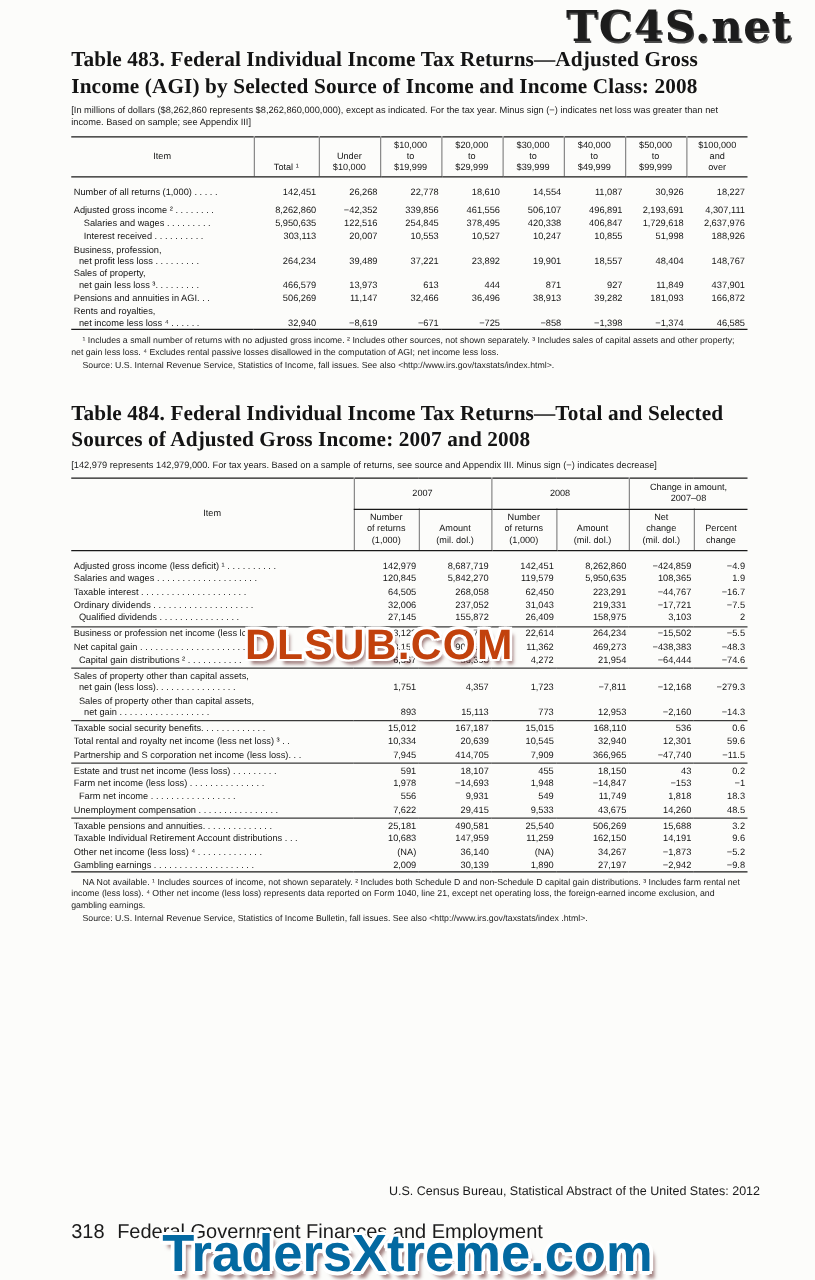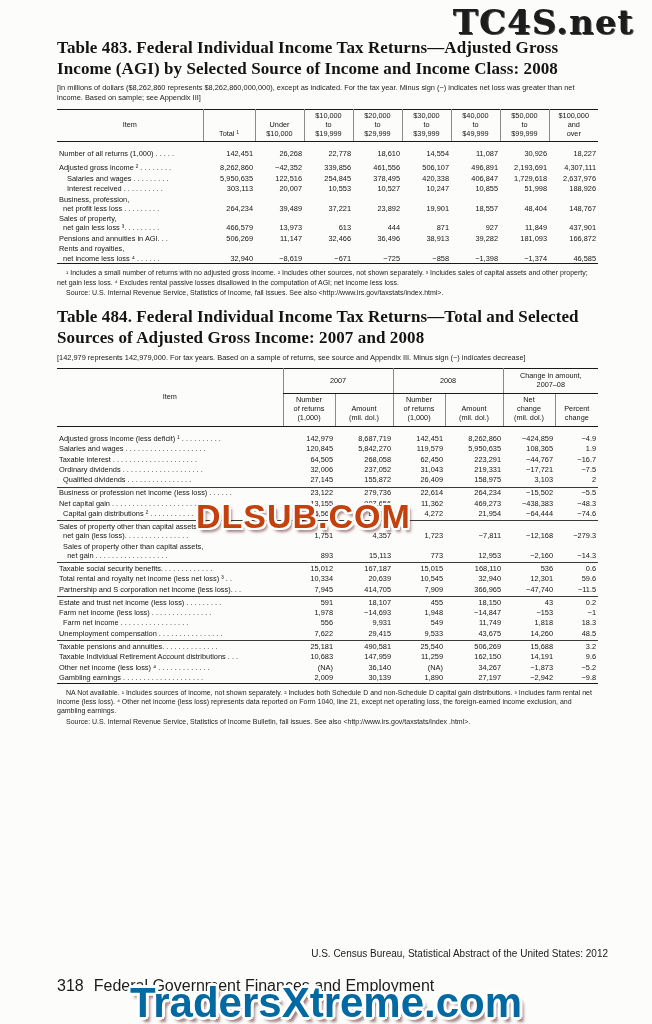--- a/index.html
+++ b/index.html
@@ -8,21 +8,21 @@
   .page { position:absolute; inset:0; background:#fcfcfa; overflow:hidden; padding:38px 54px 0 57px; }
 
   
   .wm-top { position:absolute; top:2px; right:18px; font-family:"DejaVu Serif",serif; font-weight:bold; font-size:34px; color:#1c1c1c; letter-spacing:1px; text-shadow:1px 1px 0 #4a4a4a; z-index:30; }
   .wm-mid { position:absolute; top:497px; left:196px; font-family:"Liberation Sans",sans-serif; font-weight:bold; font-size:34px; color:#c2410c; letter-spacing:1px; z-index:30;
     text-shadow:-2px -2px 0 #fff,2px -2px 0 #fff,-2px 2px 0 #fff,2px 2px 0 #fff,-2px 0 0 #fff,2px 0 0 #fff,0 -2px 0 #fff,0 2px 0 #fff,3px 4px 3px rgba(70,0,0,.5); }
   .wm-bottom { position:absolute; top:982px; left:50%; transform:translateX(-50%); font-family:"Liberation Sans",sans-serif; font-weight:bold; font-size:42px; line-height:1; color:#0369a1; white-space:nowrap; z-index:30;
     text-shadow:-2px -2px 0 #fff,2px -2px 0 #fff,-2px 2px 0 #fff,2px 2px 0 #fff,-3px 0 0 #fff,3px 0 0 #fff,0 -3px 0 #fff,0 3px 0 #fff,4px 5px 3px rgba(70,0,0,.5);text-align:right; }
 
   .tbl-title { font-family:"Liberation Serif",serif; font-weight:bold; font-size:17px; line-height:1.22; margin-bottom:4px; letter-spacing:.1px; }
-  .tbl-title.second { margin-top:10px; }
+  .tbl-title.second { margin-top:24px; }
   .tbl-note { font-size:7.4px; line-height:1.3; margin-bottom:6px; color:#1b1b1b; }
 
   table { table-layout:fixed; width:541px; border-collapse:collapse; }
   .t483 { border-top:1.5px solid #1a1a1a; border-bottom:1px solid #1a1a1a; }
   .t484 { border-top:1.5px solid #1a1a1a; border-bottom:1px solid #1a1a1a; }
   thead th { font-weight:normal; font-size:7.3px; line-height:1.22; white-space:pre-line; vertical-align:bottom; text-align:center; padding:2px 2px 3px 2px; border-bottom:1px solid #1a1a1a; border-left:1px solid #8a8a8a; }
   thead th.item-h { border-left:none; vertical-align:middle; }
   .t484 thead tr.yr th { vertical-align:middle; padding:3px 2px; }
   tbody td { font-size:7.4px; line-height:1.25; vertical-align:bottom; padding:.6px 2px; }
   td.num { text-align:right; white-space:nowrap; }

